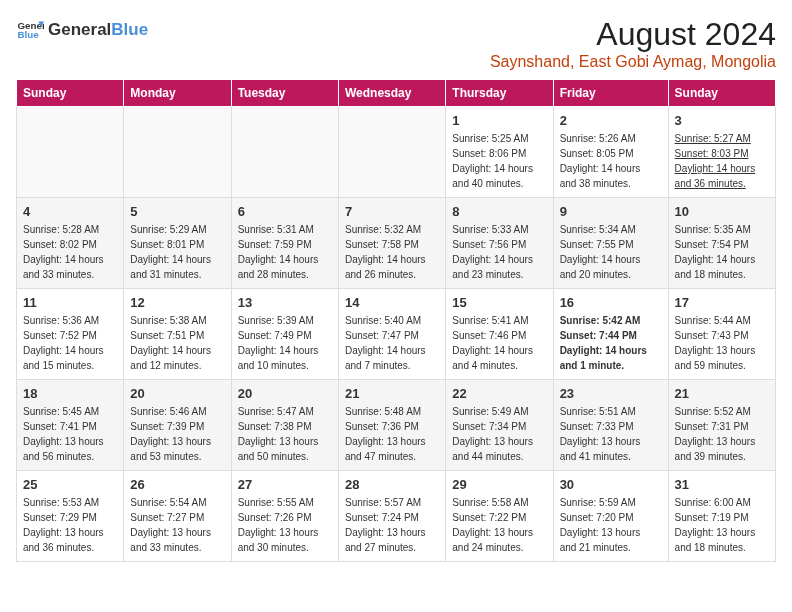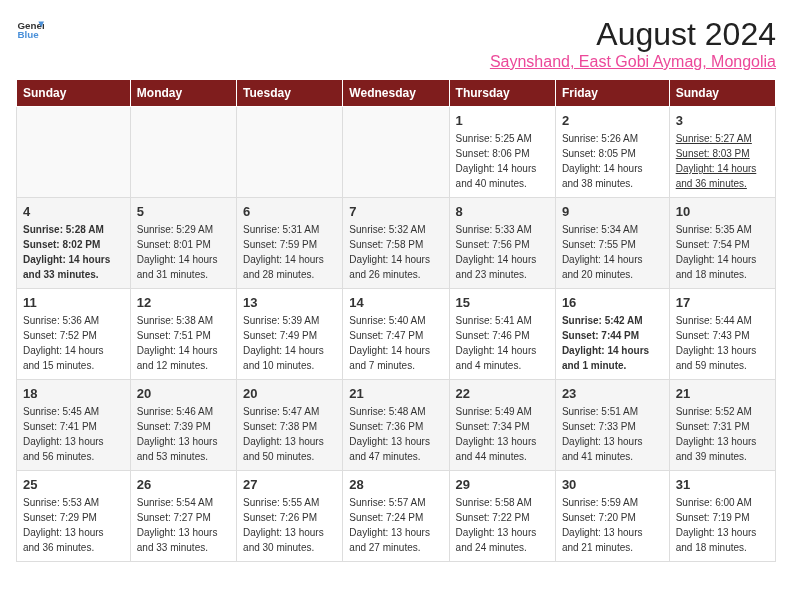--- a/index.html
+++ b/index.html
@@ -28,30 +28,29 @@
     .title-block {
       text-align: right;
     }
     .main-title {
       font-size: 32px;
       font-weight: normal;
       color: #222;
     }
     .subtitle {
       font-size: 16px;
-      color: #ec4899;
-      text-decoration: underline;
+      color: #c2410c;
     }
     table {
       width: 100%;
       border-collapse: collapse;
       font-size: 11px;
     }
     thead tr th {
-      background-color: #7f1d1d;
+      background-color: #be185d;
       color: #fff;
       text-align: left;
       padding: 6px 6px;
       font-size: 12px;
       font-weight: bold;
       border: 1px solid #fff;
     }
     tbody tr td {
       vertical-align: top;
       padding: 6px 6px;
@@ -82,20 +81,25 @@
 </head>
 <body>
 
 <div class="header">
   <div class="logo">
     <svg class="logo-icon" viewBox="0 0 40 40">
       <text x="2" y="18" font-size="14" font-weight="bold" fill="#333" font-family="Arial">General</text>
       <text x="2" y="32" font-size="14" font-weight="bold" fill="#4a90d9" font-family="Arial">Blue</text>
       <polygon points="32,8 40,8 36,16" fill="#4a90d9"></polygon>
     </svg>
+    <div>
+      <div>
+        <span style="font-size:17px;font-weight:bold;color:#333;">General</span><span style="font-size:17px;font-weight:bold;color:#4a90d9;">Blue</span>
+      </div>
+    </div>
   </div>
   <div class="title-block">
     <div class="main-title">August 2024</div>
     <div class="subtitle">Saynshand, East Gobi Aymag, Mongolia</div>
   </div>
 </div>
 
 <table>
   <thead>
     <tr>
@@ -132,21 +136,21 @@
           <span class="day-number">3</span>
           <div class="day-info" style="white-space: pre-line; text-decoration: underline;">Sunrise: 5:27 AM
 Sunset: 8:03 PM
 Daylight: 14 hours
 and 36 minutes.</div>
         </td>
       </tr>
       <tr>
         <td>
           <span class="day-number">4</span>
-          <div class="day-info" style="white-space: pre-line; font-weight: bold;">Sunrise: 5:28 AM
+          <div class="day-info" style="white-space: pre-line;">Sunrise: 5:28 AM
 Sunset: 8:02 PM
 Daylight: 14 hours
 and 33 minutes.</div>
         </td>
         <td>
           <span class="day-number">5</span>
           <div class="day-info" style="white-space: pre-line;">Sunrise: 5:29 AM
 Sunset: 8:01 PM
 Daylight: 14 hours
 and 31 minutes.</div>

